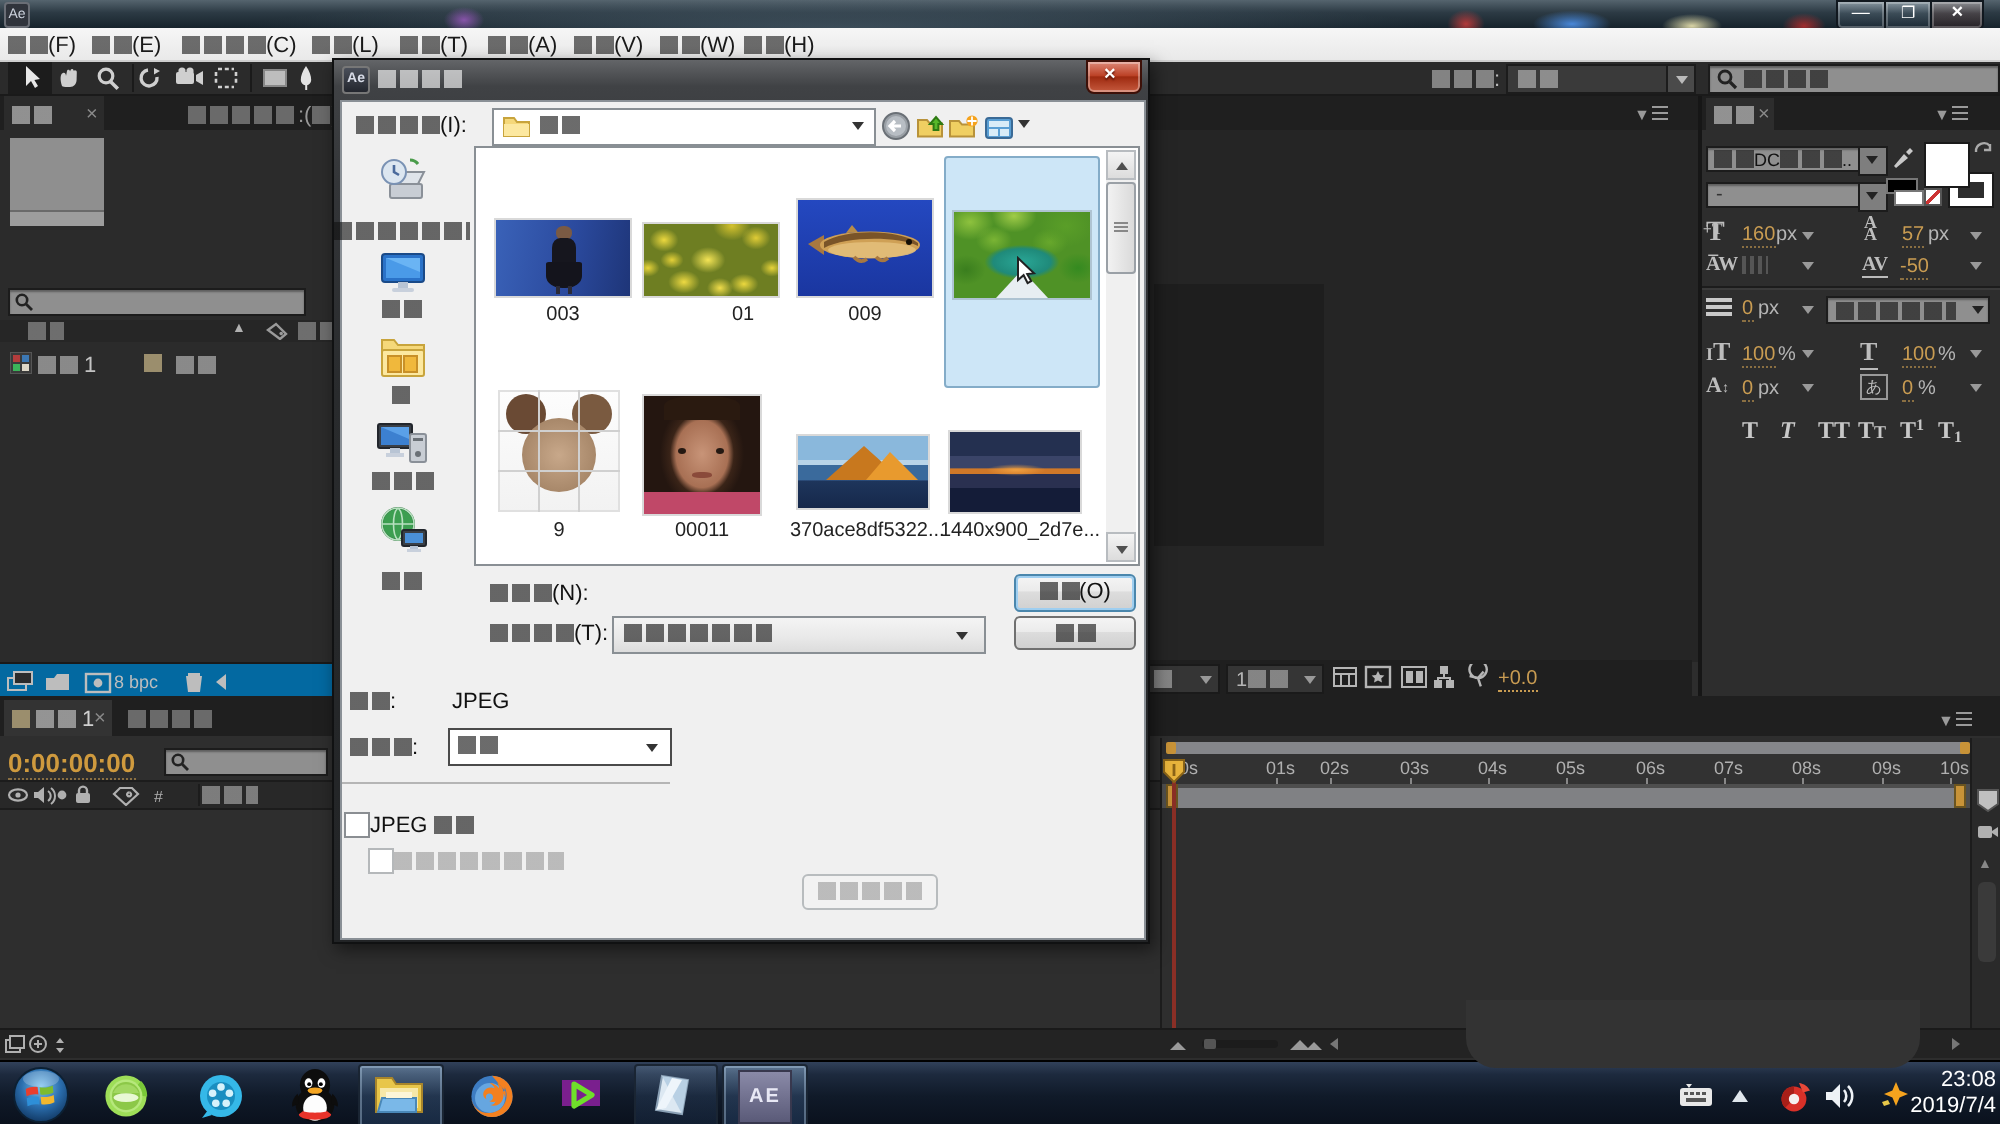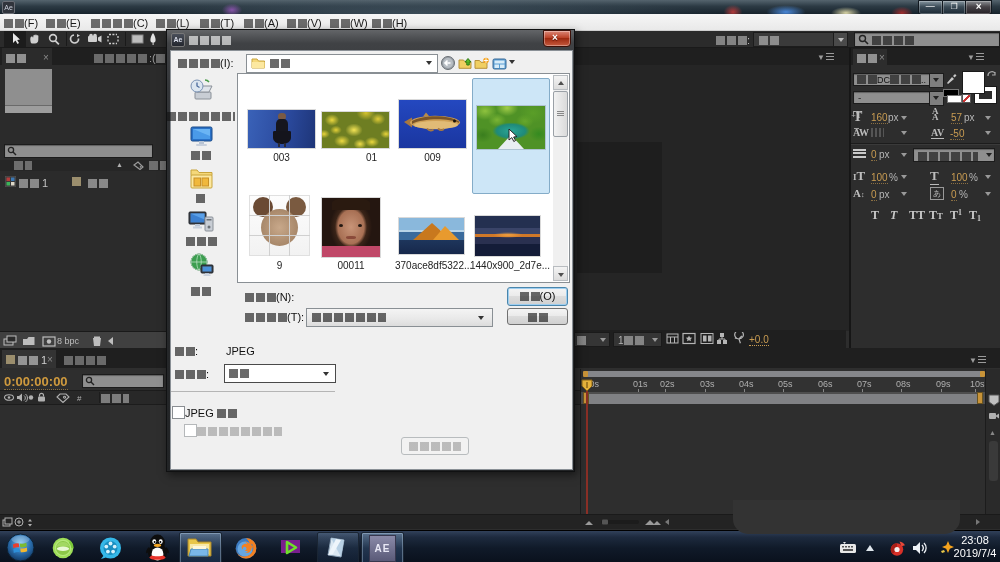--- a/index.html
+++ b/index.html
@@ -148,21 +148,21 @@
         <rect x="1.5" y="1.5" width="3.5" height="3.5" fill="#b43c3c"></rect>
         <rect x="6" y="1.5" width="3.5" height="3.5" fill="#3c78b4"></rect>
         <rect x="1.5" y="6" width="3.5" height="3.5" fill="#3cb45a"></rect>
         <rect x="6" y="6" width="3.5" height="3.5" fill="#ded8c8"></rect>
       </svg>
     <span class="ab" style="left:19px;top:2px"><span class="cjk" style="width:20px"></span> 1</span>
     <div class="ab" style="left:72px;top:2px;width:9px;height:9px;background:#9b8e6d"></div>
     <span class="ab" style="left:88px;top:2px"><span class="cjk" style="width:20px"></span></span>
   </div>
 </div>
-<div class="ab" id="lbotbar" style="left:0;top:331px;width:166px;height:17px;background:#404040;border-top:1px solid #1a1a1a">
+<div class="ab" id="lbotbar" style="left:0;top:331px;width:166px;height:17px;background:#0369a1;border-top:1px solid #1a1a1a">
   <svg class="ab" style="left:3px;top:3px" width="160" height="12" viewBox="0 0 160 12" fill="#bdbdbd">
     <rect x="1" y="4" width="9" height="6" fill="none" stroke="#bdbdbd"></rect>
       <rect x="4" y="1" width="9" height="6" fill="#2b2b2b" stroke="#bdbdbd"></rect>
     <path d="M20 4 h4 l1.5-2 h6 v8 h-11.5z"></path>
     <rect x="40" y="2" width="12" height="9" fill="none" stroke="#bdbdbd" stroke-width="1.2"></rect>
       <circle cx="46" cy="6.5" r="2.2"></circle>
     <path d="M90 3 h8 l-1 8 h-6z M91 1.5 h6 v1.5 h-6z"></path>
     <path d="M110 2 l-5 4 5 4z"></path>
   </svg>
   <span class="ab" style="left:57px;top:4px;color:#bdbdbd;font-size:9px">8 bpc</span>
@@ -483,21 +483,21 @@
   <svg class="ab" style="left:912px;top:10px" width="16" height="14" viewBox="0 0 16 14">
       <path d="M1 5 h3 l4-4 v12 l-4-4 h-3z" fill="#eef2f6"></path>
       <path d="M10 4 a4.5 4.5 0 0 1 0 6 M12 2 a7 7 0 0 1 0 10" stroke="#eef2f6" stroke-width="1.3" fill="none"></path>
     </svg>
   <svg class="ab" style="left:939px;top:10px" width="18" height="14" viewBox="0 0 18 14">
     <g fill="#f5a31e">
         <path d="M9 0 l1.8 4.2 4.2 1.8 -4.2 1.8 -1.8 4.2 -1.8-4.2 -4.2-1.8 4.2-1.8z"></path>
       </g>
     <path d="M2 10 l3-1 1 2 -3 1z" fill="#e8c84a"></path>
   </svg>
-  <div class="ab" style="left:952px;top:3px;width:46px;height:26px;color:#fff;font-size:11px;text-align:center;line-height:13px">23:08<br>2019/7/4</div>
+  <div class="ab" style="left:952px;top:3px;width:46px;height:26px;color:#fff;font-size:11px;text-align:right;line-height:13px">23:08<br>2019/7/4</div>
 </div>
 <div class="ab" id="dialog" style="left:166px;top:29px;width:409px;height:443px;background:linear-gradient(#636568,#404245 3%,#333538 14%,#292b2d 38%,#222426);border:1px solid #101112;box-sizing:border-box;box-shadow:2px 3px 8px rgba(0,0,0,.5)">
   <div class="ab" style="left:4px;top:3px;width:12px;height:12px;background:linear-gradient(#4a4f5a,#23262e);border:1px solid #777;border-radius:2px;color:#d8dce8;font-size:7px;font-weight:bold;text-align:center;line-height:12px">Ae</div>
   <span class="ab" style="left:22px;top:4px;color:#fff;font-size:11px;text-shadow:0 1px 2px #000"><span class="cjk" style="width:42px"></span></span>
   <div class="ab" style="left:376px;top:0;width:26px;height:15px;background:linear-gradient(#dd8877,#bc4227 45%,#9e2a10 50%,#c65a3e);border:1px solid #3c1008;border-radius:0 0 4px 4px;box-shadow:inset 0 0 0 1px rgba(255,255,255,.35)">
     <span class="ab" style="left:8px;top:1px;color:#fff;font-size:10px;font-weight:bold;text-shadow:0 1px 1px #5a1408">×</span>
   </div>
   <div class="ab" id="dc" style="left:3px;top:20px;width:403px;height:420px;background:#f0f0f0;box-shadow:inset 0 0 0 1px #8a9096">
 
     <span class="dl" style="left:8px;top:7px"><span class="cjk" style="width:42px"></span>(I):</span>

